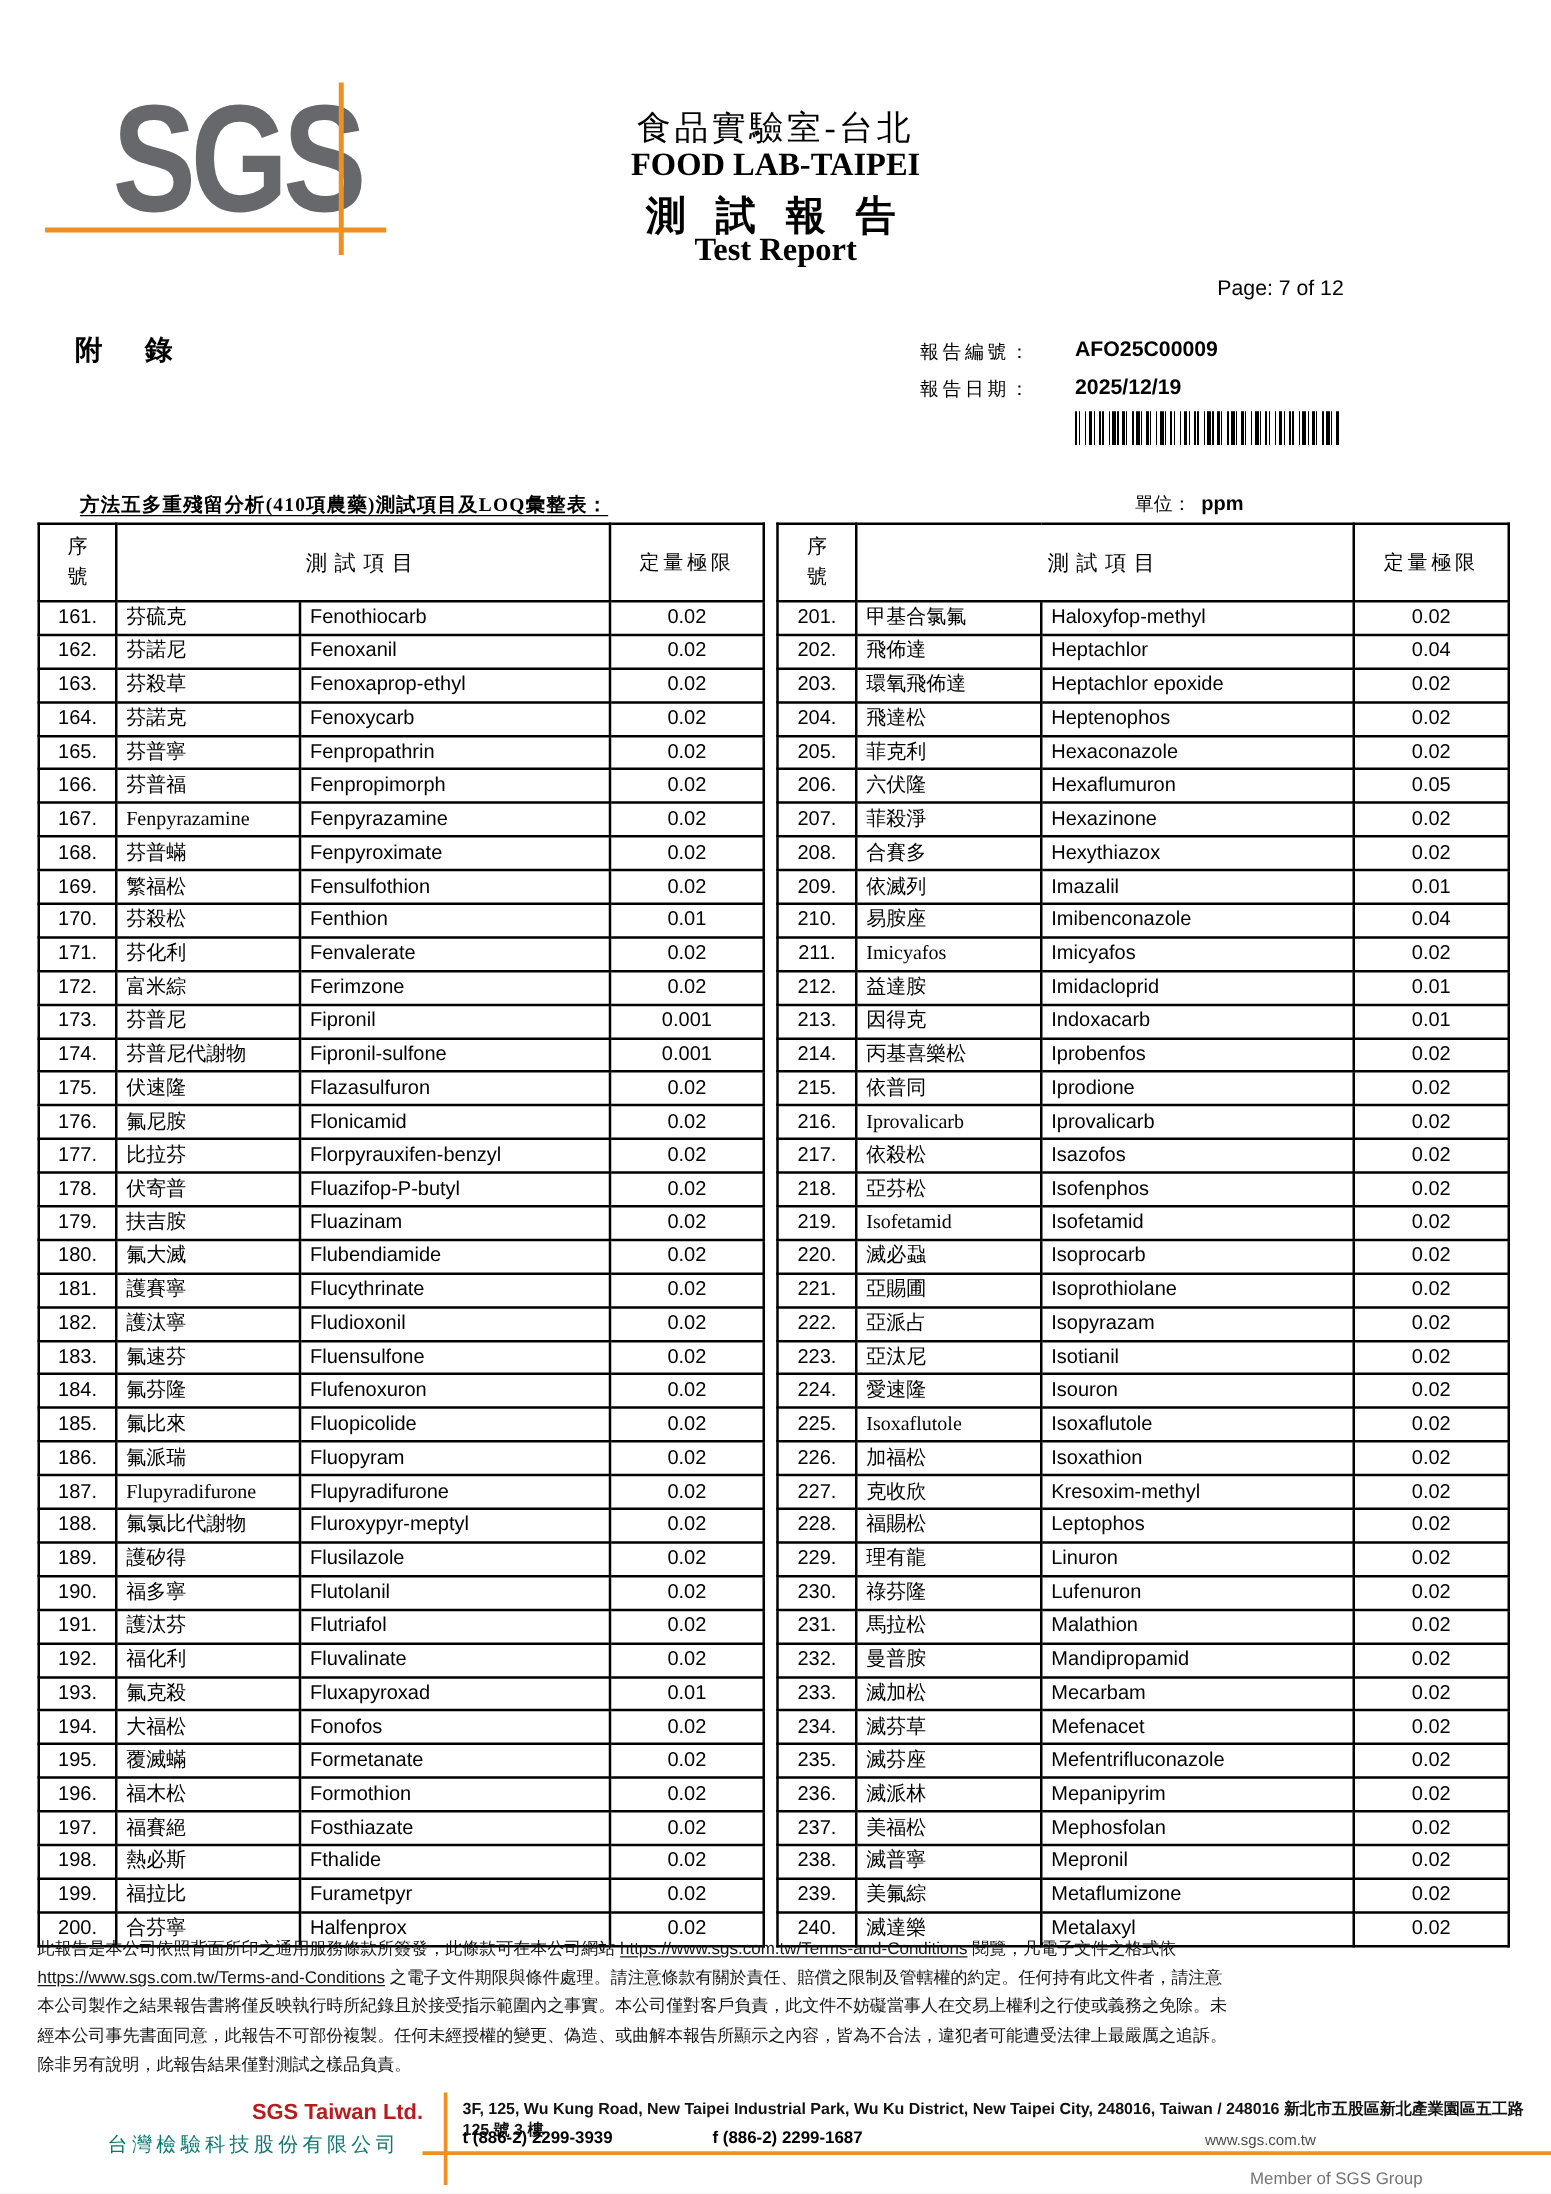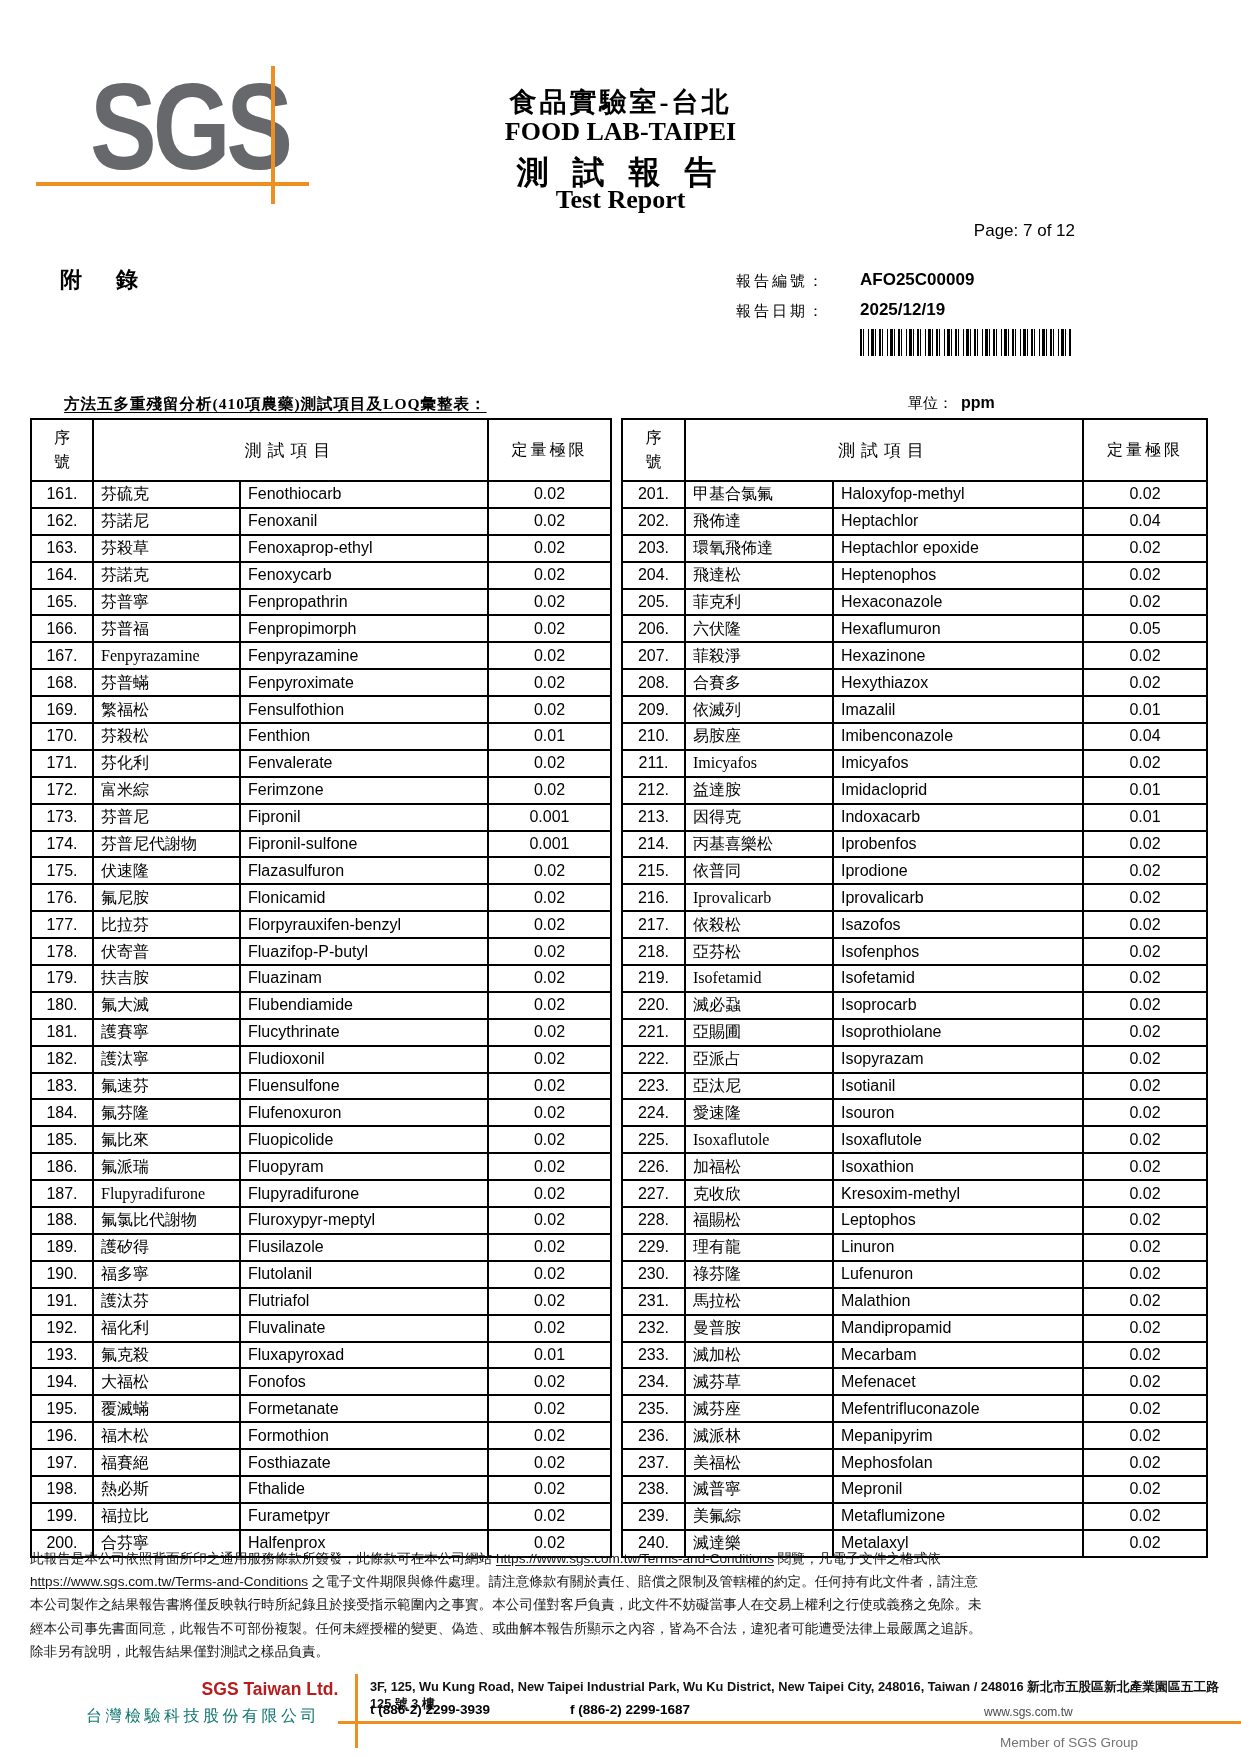--- a/index.html
+++ b/index.html
@@ -6,21 +6,21 @@
   .page{position:relative;width:1241px;height:1755px;background:#ffffff;overflow:hidden;
         font-family:"Liberation Sans",sans-serif;color:#000;}
   
   .sgs-logo{position:absolute;left:90px;top:72px;font-family:"Liberation Sans",sans-serif;
             font-weight:700;font-size:122px;line-height:110px;color:#67686b;
             letter-spacing:-5px;transform:scaleX(0.82);transform-origin:left top;}
   .logo-vline{position:absolute;left:271px;top:66px;width:4px;height:138px;background:#ee9021;}
   .logo-hline{position:absolute;left:36px;top:182px;width:273px;height:4px;background:#ee9021;}
   
   .titles{position:absolute;left:0;right:0;text-align:center;font-family:"Liberation Serif",serif;}
-  .t1{top:84px;font-size:27px;font-weight:700;letter-spacing:3px;}
+  .t1{top:84px;font-size:27px;font-weight:400;letter-spacing:3px;}
   .t2{top:117px;font-size:26px;font-weight:700;}
   .t3{top:151px;font-size:32px;font-weight:700;letter-spacing:8px;}
   .t4{top:185px;font-size:26px;font-weight:700;}
   .page-label{position:absolute;right:166px;top:221px;font-size:17px;}
   .appendix{position:absolute;left:60px;top:265px;font-size:22px;font-weight:700;
             font-family:"Liberation Serif",serif;letter-spacing:6px;}
   .rep-label{position:absolute;font-size:15px;font-family:Liberation Sans, sans-serif;letter-spacing:3px;}
   .rep-value{position:absolute;font-size:17px;font-weight:700;}
   .barcode{position:absolute;left:860px;top:329px;width:212px;height:27px;
     background:repeating-linear-gradient(90deg,#000 0 2px,#fff 2px 3px,#000 3px 4px,#fff 4px 8px,
@@ -52,21 +52,21 @@
   
   .f-company-en{position:absolute;left:158px;top:1679px;width:224px;text-align:center;
                 font-size:17.5px;font-weight:700;color:#b91c1c;}
   .f-company-zh{position:absolute;left:86px;top:1706px;font-size:16px;letter-spacing:3.5px;
                 font-family:"Liberation Serif",serif;color:#0f766e;}
   .f-vline{position:absolute;left:355px;top:1674px;width:3px;height:74px;background:#ee9021;}
   .f-address{position:absolute;left:370px;top:1679px;width:860px;font-size:12.8px;
              font-weight:600;color:#111;}
   .f-tel{position:absolute;left:370px;top:1702px;font-size:13.5px;font-weight:600;}
   .f-fax{position:absolute;left:570px;top:1702px;font-size:13.5px;font-weight:600;}
-  .f-web{position:absolute;left:984px;top:1705px;font-size:12px;color:#4a4a4a;}
+  .f-web{position:absolute;left:964px;top:1705px;font-size:12px;color:#4a4a4a;}
   .f-hline{position:absolute;left:338px;top:1721px;width:903px;height:3px;background:#ee9021;}
   .f-member{position:absolute;left:1000px;top:1735px;font-size:13.5px;color:#737373;}
 </style>
 </head>
 <body>
 
 <div class="page">
 
   <div class="sgs-logo">SGS</div>
   <div class="logo-vline"></div>

